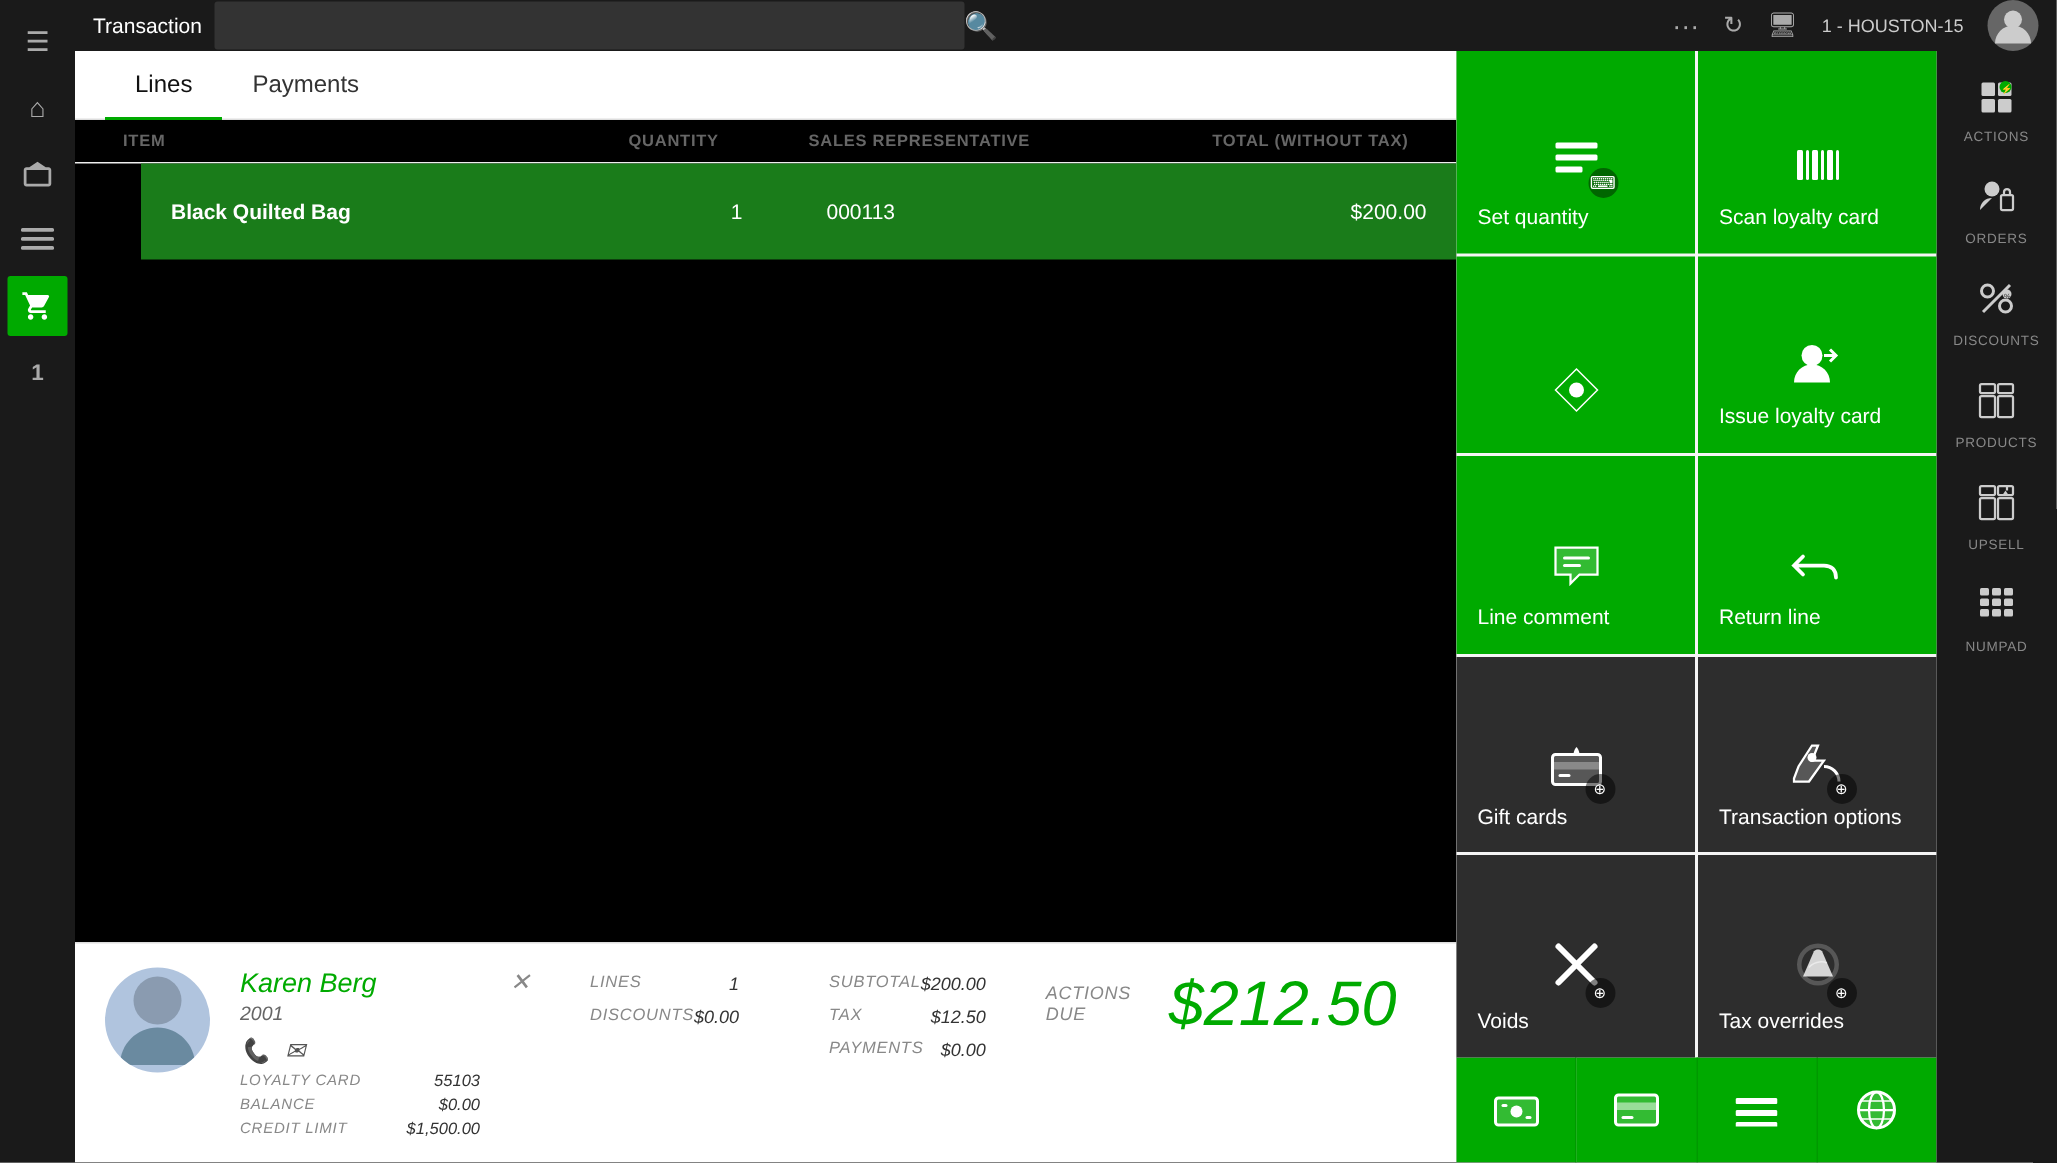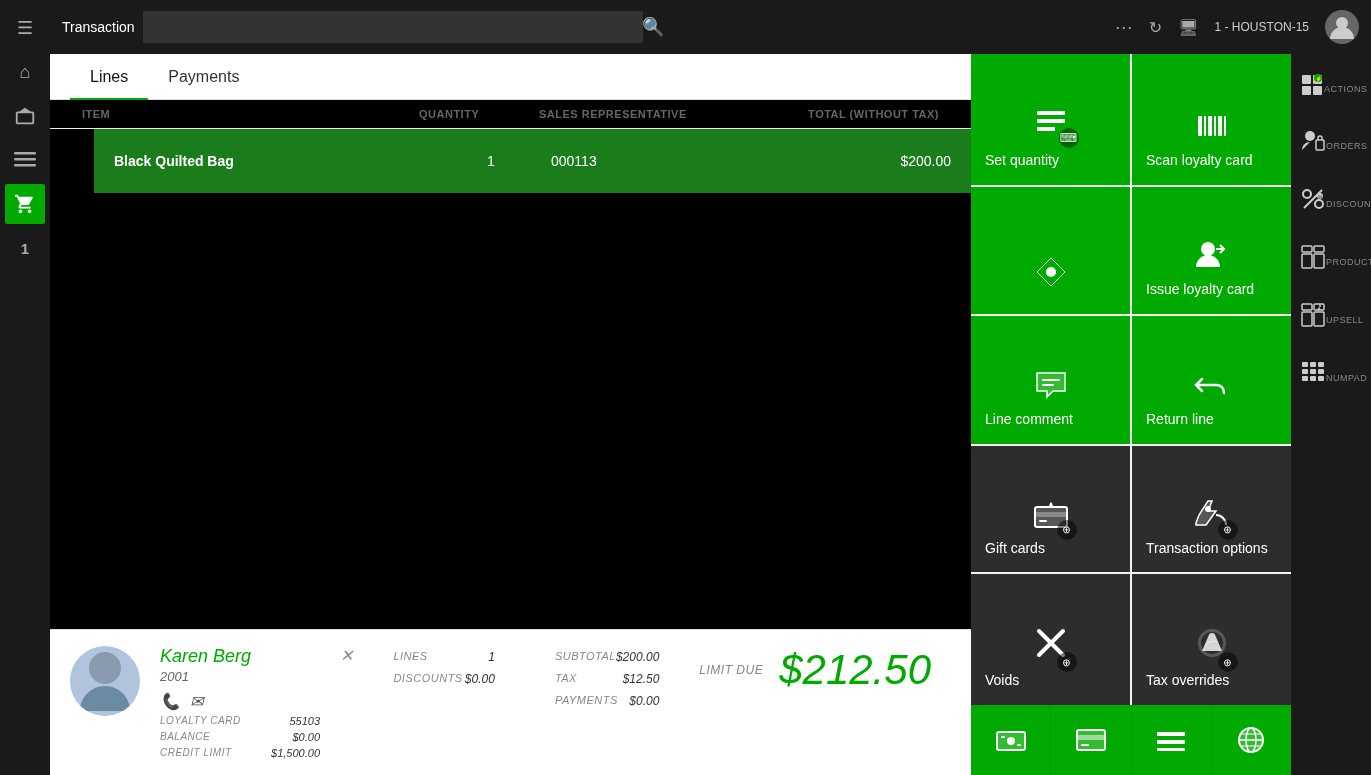--- a/index.html
+++ b/index.html
@@ -36,21 +36,21 @@
     
     .main-container {
       flex: 1;
       display: flex;
       flex-direction: column;
     }
 
     
     .topbar {
       background: #1a1a1a;
-      height: 54px;
+      height: 34px;
       display: flex;
       align-items: center;
       padding: 0 12px;
     }
     .topbar-title {
       color: white;
       font-size: 14px;
       font-weight: 400;
       flex: none;
       margin-right: 8px;
@@ -275,21 +275,21 @@
       background: #1a1a1a;
       display: flex;
       flex-direction: column;
       align-items: center;
       padding: 8px 0;
       gap: 2px;
     }
     .right-sidebar-item {
       width: 70px;
       display: flex;
-      flex-direction: row;
+      flex-direction: column;
       align-items: center;
       padding: 10px 4px;
       cursor: pointer;
       border-radius: 2px;
     }
     .right-sidebar-icon { font-size: 22px; color: #ccc; margin-bottom: 4px; }
     .right-sidebar-label { font-size: 9px; color: #888; letter-spacing: 0.5px; text-align: center; text-transform: uppercase; }
 
     .search-icon-topbar { color: #ccc; font-size: 18px; }
   </style>
@@ -416,21 +416,21 @@
             <span class="s-label">TAX</span>
             <span class="s-val">$12.50</span>
           </div>
           <div class="summary-row">
             <span class="s-label">PAYMENTS</span>
             <span class="s-val">$0.00</span>
           </div>
         </div>
 
         <div class="amount-due-section">
-          <span class="amount-due-label">LIMIT DUE</span>
+          <span class="amount-due-label">ACTIONS DUE</span>
           <span class="amount-due-value">$212.50</span>
         </div>
       </div>
     </div>
 
     <div class="right-panel">
       <div class="action-grid">
 
         <div class="action-btn green">
           <div class="action-btn-content">

